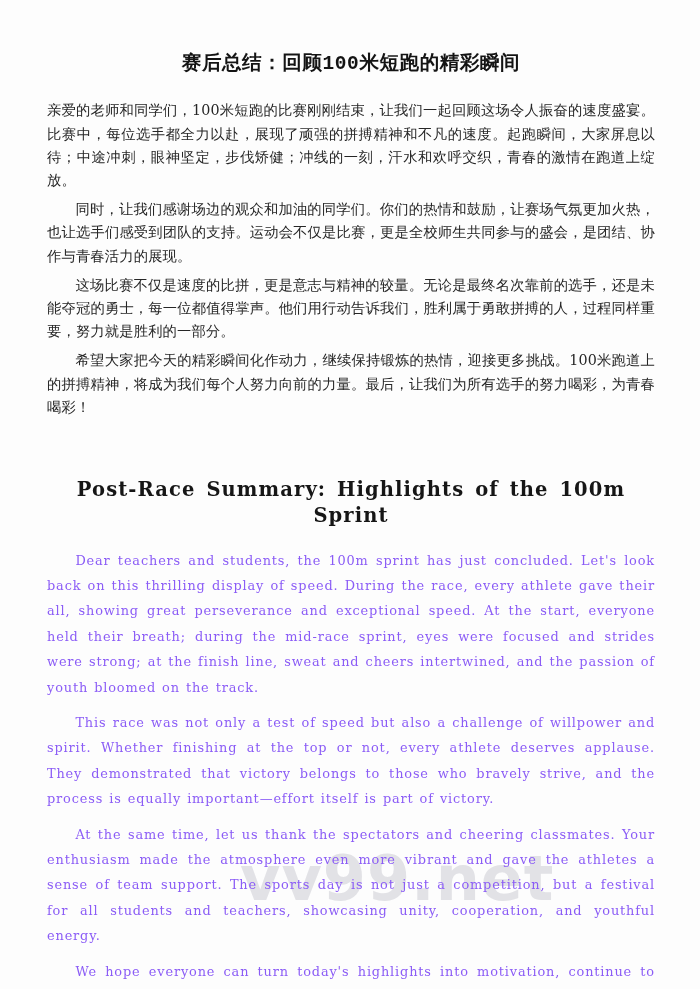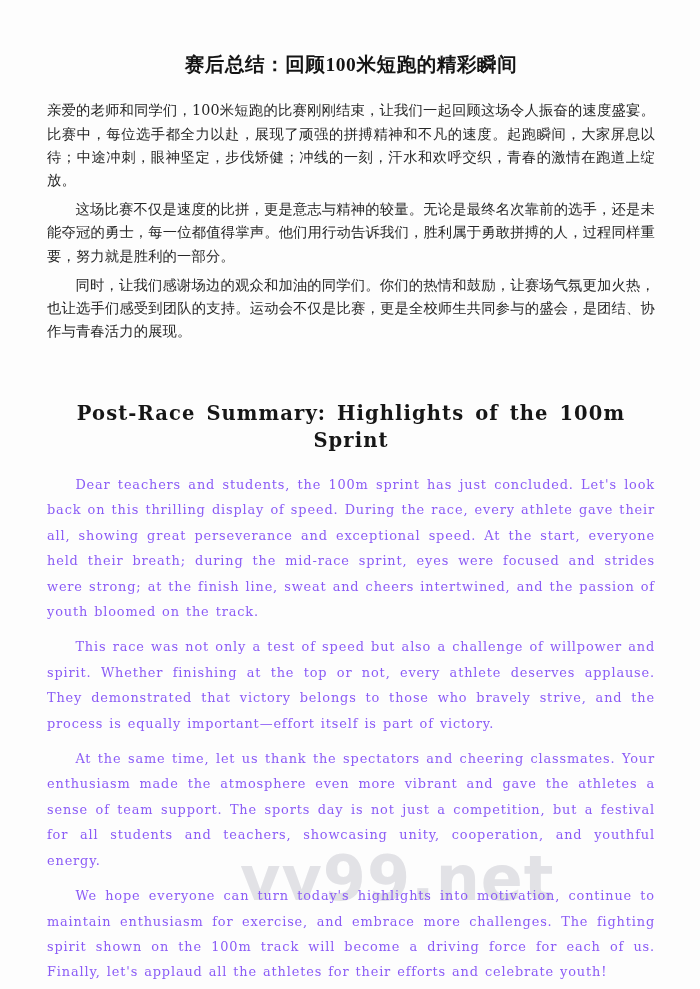--- a/index.html
+++ b/index.html
@@ -44,21 +44,21 @@
 
   .content {
     position: relative;
     z-index: 2;
     padding: 0 45px 0 47px;
   }
 
   
   .cn-title {
     text-align: center;
-    font-family: Liberation Serif, serif;
+    font-family: Liberation Mono, monospace;
     font-weight: 700;
     font-size: 19.5px;
     letter-spacing: 0.6px;
     color: #141414;
     margin: 0;
     padding-top: 52px;
     line-height: 1.3;
   }
 
   .cn-body {
@@ -136,22 +136,23 @@
 <div class="page">
 
   <div class="watermark">vv99.net</div>
 
   <div class="content">
 
     <h1 class="cn-title">赛后总结：回顾100米短跑的精彩瞬间</h1>
 
     <div class="cn-body">
       <p class="cn-p first">亲爱的老师和同学们，100米短跑的比赛刚刚结束，让我们一起回顾这场令人振奋的速度盛宴。比赛中，每位选手都全力以赴，展现了顽强的拼搏精神和不凡的速度。起跑瞬间，大家屏息以待；中途冲刺，眼神坚定，步伐矫健；冲线的一刻，汗水和欢呼交织，青春的激情在跑道上绽放。</p>
+      <p class="cn-p">同时，让我们感谢场边的观众和加油的同学们。你们的热情和鼓励，让赛场气氛更加火热，也让选手们感受到团队的支持。运动会不仅是比赛，更是全校师生共同参与的盛会，是团结、协作与青春活力的展现。</p>
       <p class="cn-p">这场比赛不仅是速度的比拼，更是意志与精神的较量。无论是最终名次靠前的选手，还是未能夺冠的勇士，每一位都值得掌声。他们用行动告诉我们，胜利属于勇敢拼搏的人，过程同样重要，努力就是胜利的一部分。</p>
-      <p class="cn-p">同时，让我们感谢场边的观众和加油的同学们。你们的热情和鼓励，让赛场气氛更加火热，也让选手们感受到团队的支持。运动会不仅是比赛，更是全校师生共同参与的盛会，是团结、协作与青春活力的展现。</p>
+      <p class="cn-p">希望大家把今天的精彩瞬间化作动力，继续保持锻炼的热情，迎接更多挑战。100米跑道上的拼搏精神，将成为我们每个人努力向前的力量。最后，让我们为所有选手的努力喝彩，为青春喝彩！</p>
     </div>
 
     <h2 class="en-title">Post-Race Summary: Highlights of the 100m Sprint</h2>
 
     <div class="en-body">
       <p class="en-p">Dear teachers and students, the 100m sprint has just concluded. Let's look back on this thrilling display of speed. During the race, every athlete gave their all, showing great perseverance and exceptional speed. At the start, everyone held their breath; during the mid-race sprint, eyes were focused and strides were strong; at the finish line, sweat and cheers intertwined, and the passion of youth bloomed on the track.</p>
       <p class="en-p">This race was not only a test of speed but also a challenge of willpower and spirit. Whether finishing at the top or not, every athlete deserves applause. They demonstrated that victory belongs to those who bravely strive, and the process is equally important—effort itself is part of victory.</p>
       <p class="en-p">At the same time, let us thank the spectators and cheering classmates. Your enthusiasm made the atmosphere even more vibrant and gave the athletes a sense of team support. The sports day is not just a competition, but a festival for all students and teachers, showcasing unity, cooperation, and youthful energy.</p>
       <p class="en-p">We hope everyone can turn today's highlights into motivation, continue to maintain enthusiasm for exercise, and embrace more challenges. The fighting spirit shown on the 100m track will become a driving force for each of us. Finally, let's applaud all the athletes for their efforts and celebrate youth!</p>
     </div>

